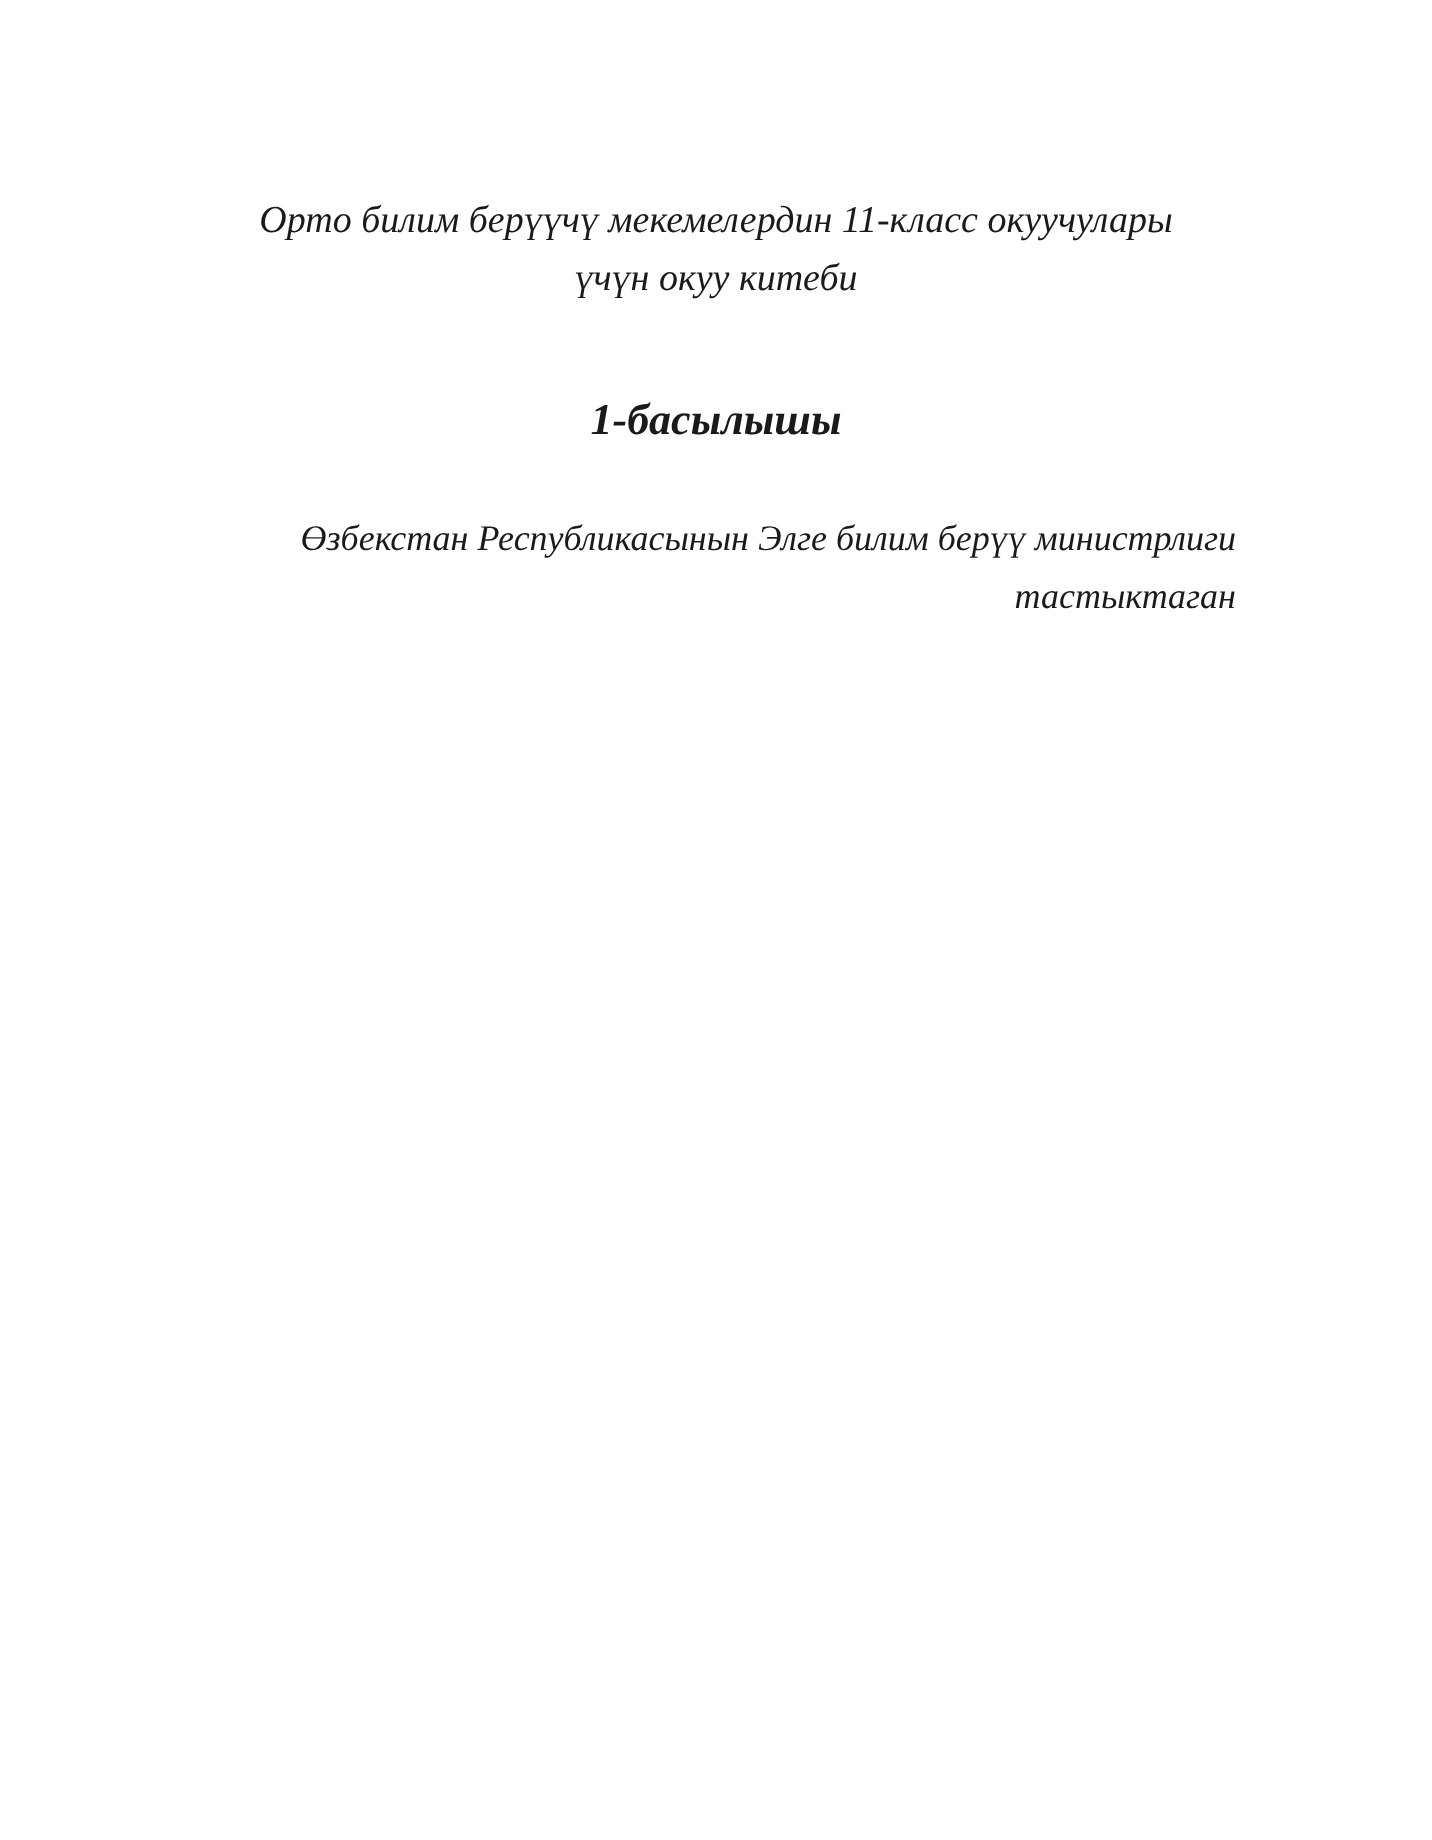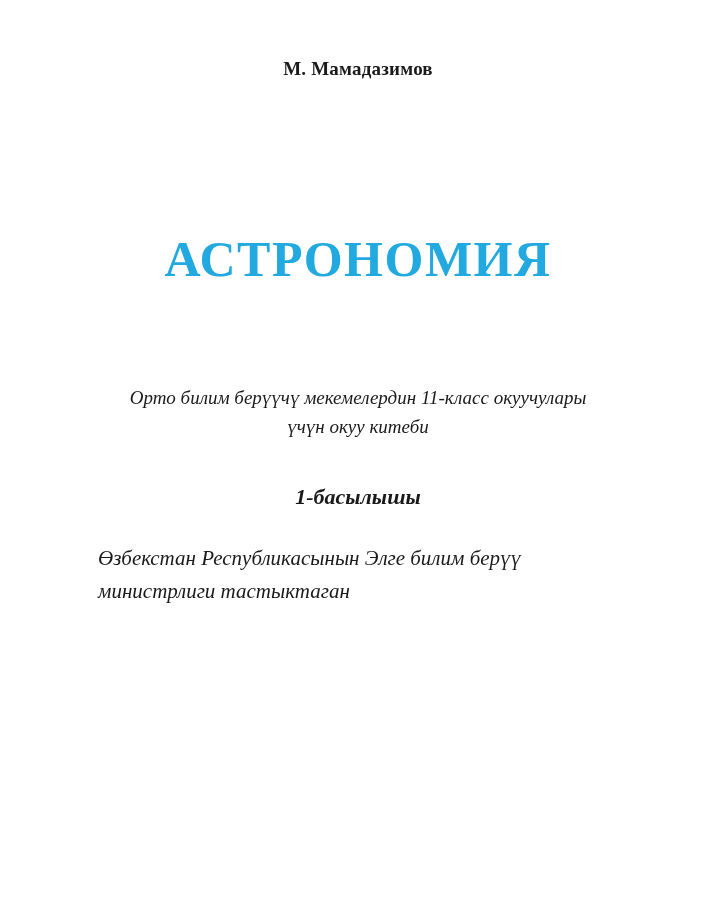--- a/index.html
+++ b/index.html
@@ -49,23 +49,23 @@
   }
   .edition {
     margin-top: 42px;
     font-size: 22px;
     font-weight: bold;
     font-style: italic;
     text-align: center;
   }
   .approval {
     margin-top: 32px;
-    font-size: 21px;
+    font-size: 18px;
     font-style: italic;
-    text-align: left;
+    text-align: right;
     line-height: 1.6;
     width: 520px;
   }
   .publisher-block {
     position: absolute;
     left: 0;
     right: 0;
     top: 786px;
     text-align: center;
   }
@@ -76,23 +76,21 @@
   .city-year {
     margin-top: 9px;
     font-size: 19px;
   }
 </style>
 </head>
 <body>
 
 <div class="page">
 
-  <div class="author">М. Мамадазимов</div>
 
-  <div class="title">АСТРОНОМИЯ</div>
 
   <div class="subtitle">Орто билим берүүчү мекемелердин 11-класс окуучулары үчүн окуу китеби</div>
 
   <div class="edition">1-басылышы</div>
 
   <div class="approval">Өзбекстан Республикасынын Элге билим берүү министрлиги тастыктаган</div>
 
 
 </div>
 

